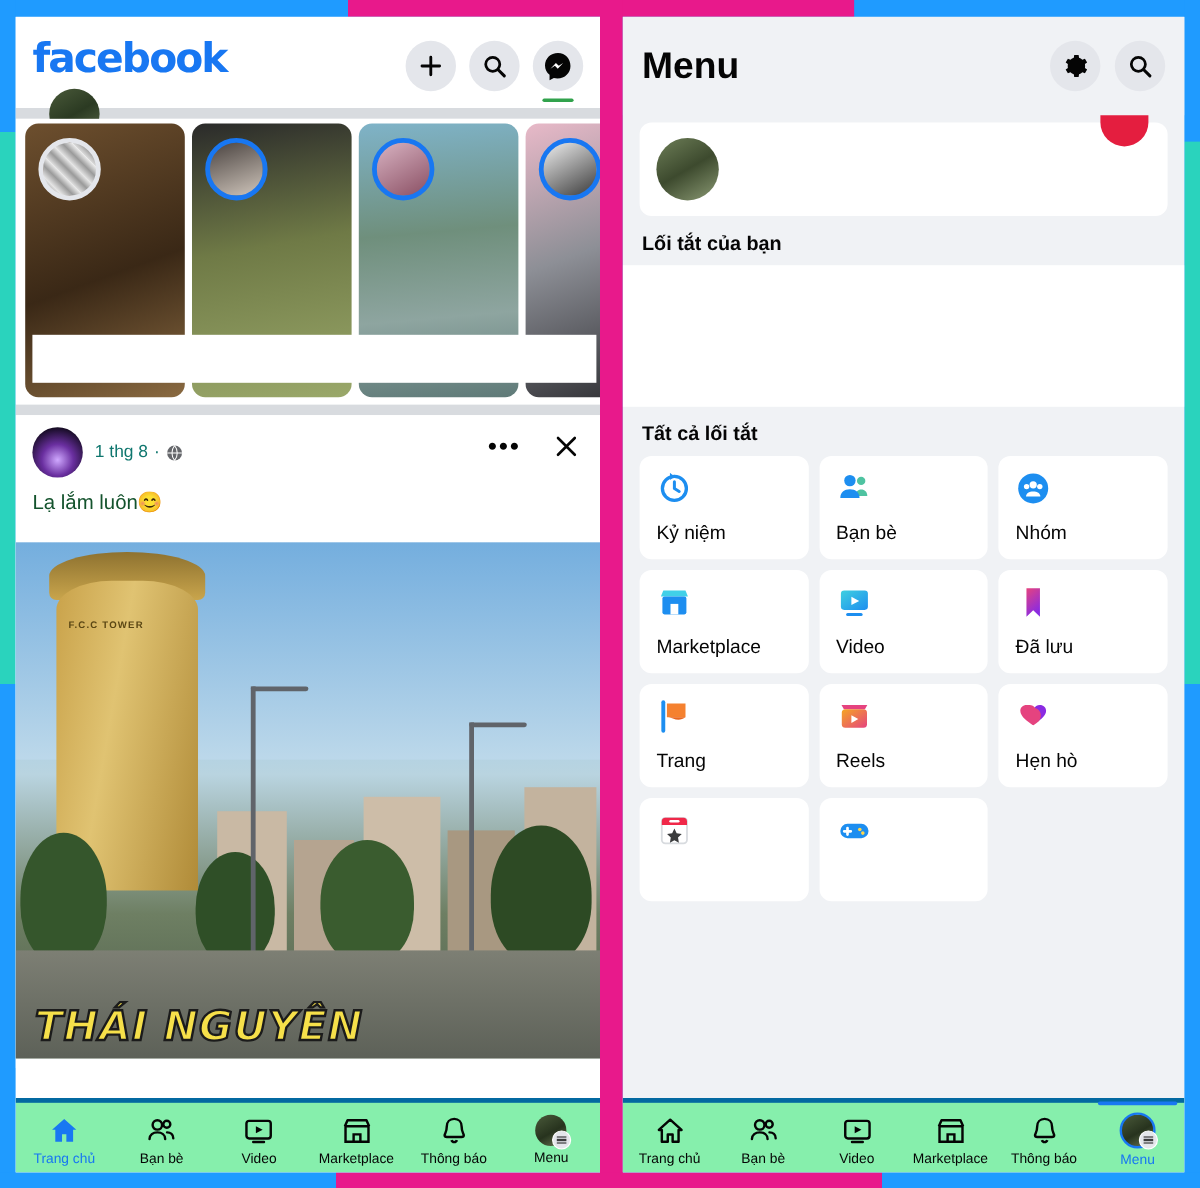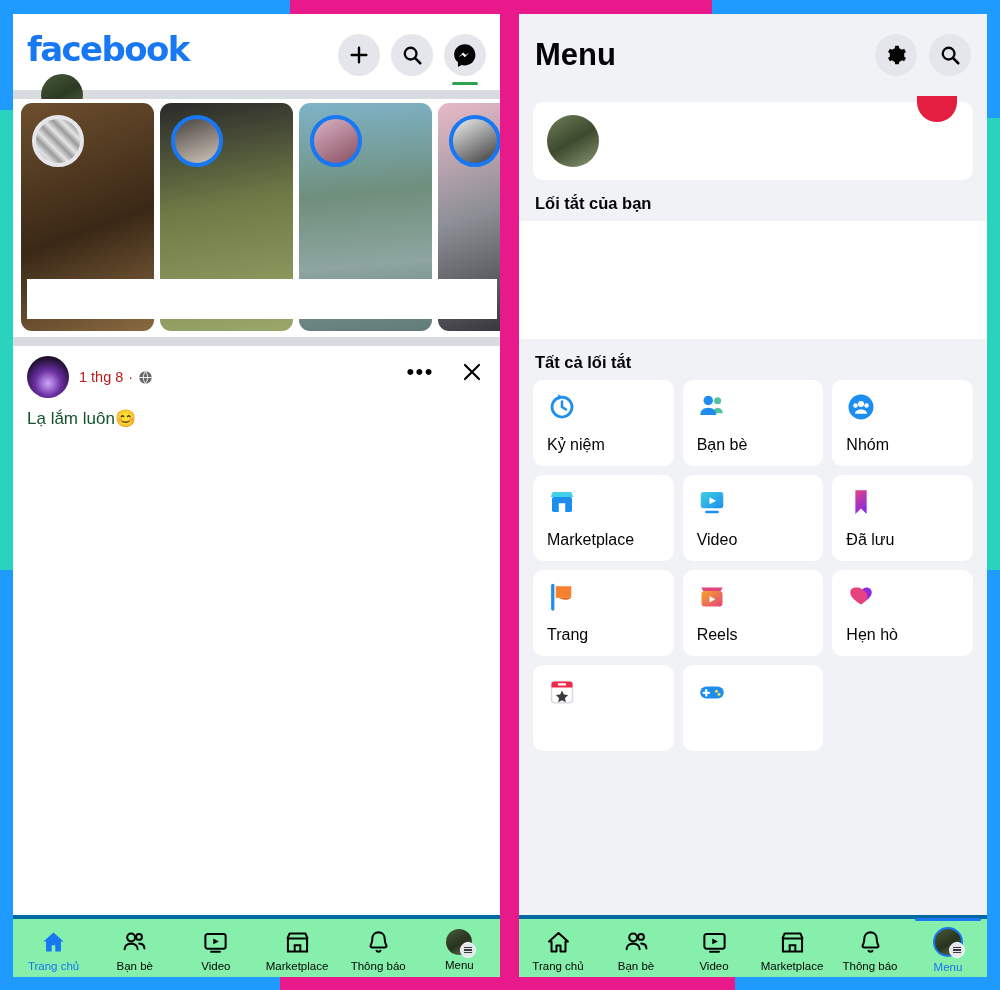--- a/index.html
+++ b/index.html
@@ -71,21 +71,21 @@
   }
   .stories-rule { height: 9px; background: #d8dbdf; }
 
   
   .post { background: #fff; padding: 10px 14px 8px 14px; position: relative; }
   .post-top { display: flex; align-items: center; gap: 10px; }
   .post-avatar {
     width: 42px; height: 42px; border-radius: 50%; flex: none; overflow: hidden;
     background: radial-gradient(circle at 50% 65%, #cfa8ff 0%, #6a2fa0 38%, #120a1e 80%);
   }
-  .post-meta { font-size: 14.5px; color: #b91c1c; display: flex; align-items: center; gap: 5px; }
+  .post-meta { font-size: 14.5px; color: #0f766e; display: flex; align-items: center; gap: 5px; }
   .post-actions {
     position: absolute; right: 16px; top: 14px;
     display: flex; gap: 26px; align-items: center;
   }
   .dots { font-size: 22px; color: #050505; letter-spacing: 1.5px; line-height: 14px; }
   .post-text { font-size: 17px; color: #14532d; padding: 10px 0 23px 0; }
 
   .post-photo {
     position: relative; height: 430px; width: 487px; margin-left: -14px;
     overflow: hidden;
@@ -282,20 +282,43 @@
 
       <div class="post-actions">
         <span class="dots">•••</span>
         <svg width="24" height="24" viewBox="0 0 24 24">
           <path d="M5 5l14 14M19 5L5 19" stroke="#050505" stroke-width="2.2" stroke-linecap="round"></path>
         </svg>
       </div>
 
       <div class="post-text">Lạ lắm luôn😊</div>
 
+      <div class="post-photo">
+        <div class="sky-haze"></div>
+        <div class="tower-top"></div>
+        <div class="tower"></div>
+        <div class="tower-label">F.C.C TOWER</div>
+
+        <div class="bldg" style="left:168px;width:58px;height:120px;background:#c9b9a4;"></div>
+        <div class="bldg" style="left:232px;width:50px;height:96px;background:#b5a490;"></div>
+        <div class="bldg" style="left:290px;width:64px;height:132px;background:#cdbda8;"></div>
+        <div class="bldg" style="left:360px;width:56px;height:104px;background:#a89881;"></div>
+        <div class="bldg" style="left:424px;width:60px;height:140px;background:#c3b39e;"></div>
+
+        <div class="tree" style="left:4px;width:72px;height:110px;"></div>
+        <div class="tree" style="left:150px;width:66px;height:94px;background:#2f4f27;"></div>
+        <div class="tree" style="left:254px;width:78px;height:104px;background:#3a5c2f;"></div>
+        <div class="tree" style="left:396px;width:84px;height:116px;background:#2d4a24;"></div>
+
+        <div class="lamp" style="left:196px;top:120px;height:232px;"></div>
+        <div class="lamp" style="left:378px;top:150px;height:200px;"></div>
+
+        <div class="road"></div>
+        <div class="photo-caption">THÁI NGUYÊN</div>
+      </div>
     </div>
 
     <div class="bottom-nav">
       <div class="nav-item active">
         <svg width="27" height="27" viewBox="0 0 24 24">
           <path d="M12 3.2 3 11h2.4v9h5v-5.6h3.2V20h5v-9H21L12 3.2z" fill="#1877f2"></path>
         </svg>
         <span class="nav-label">Trang chủ</span>
       </div>
       <div class="nav-item">

